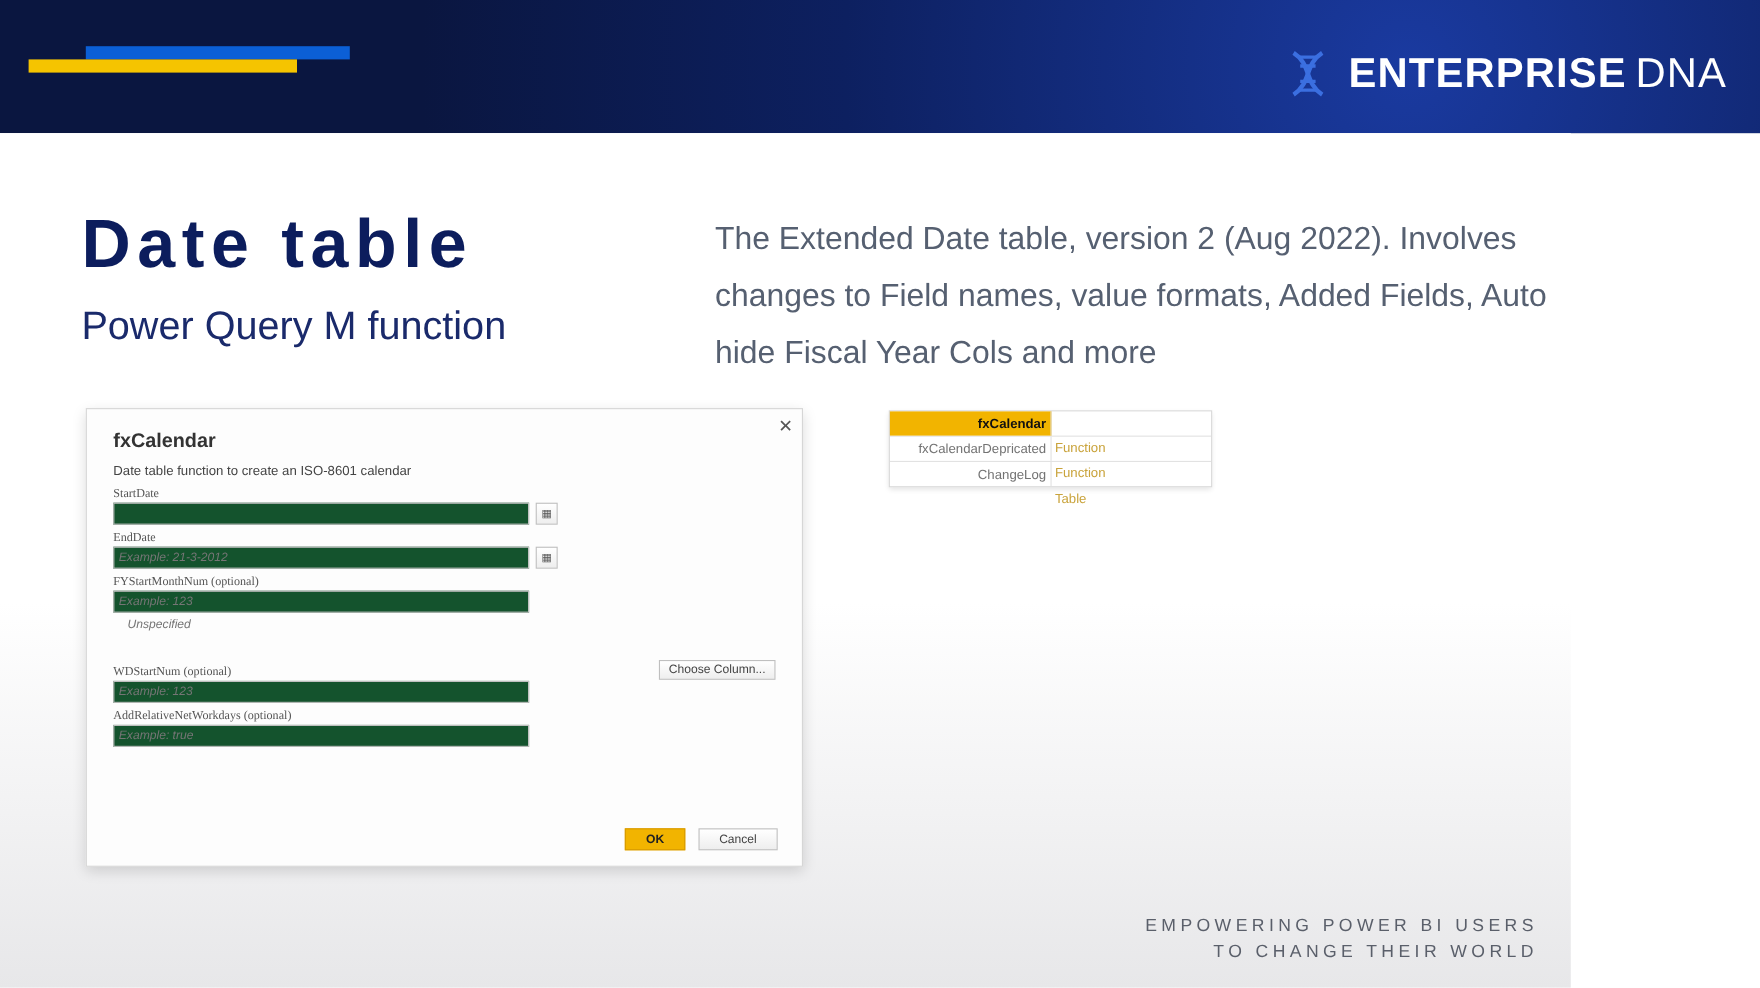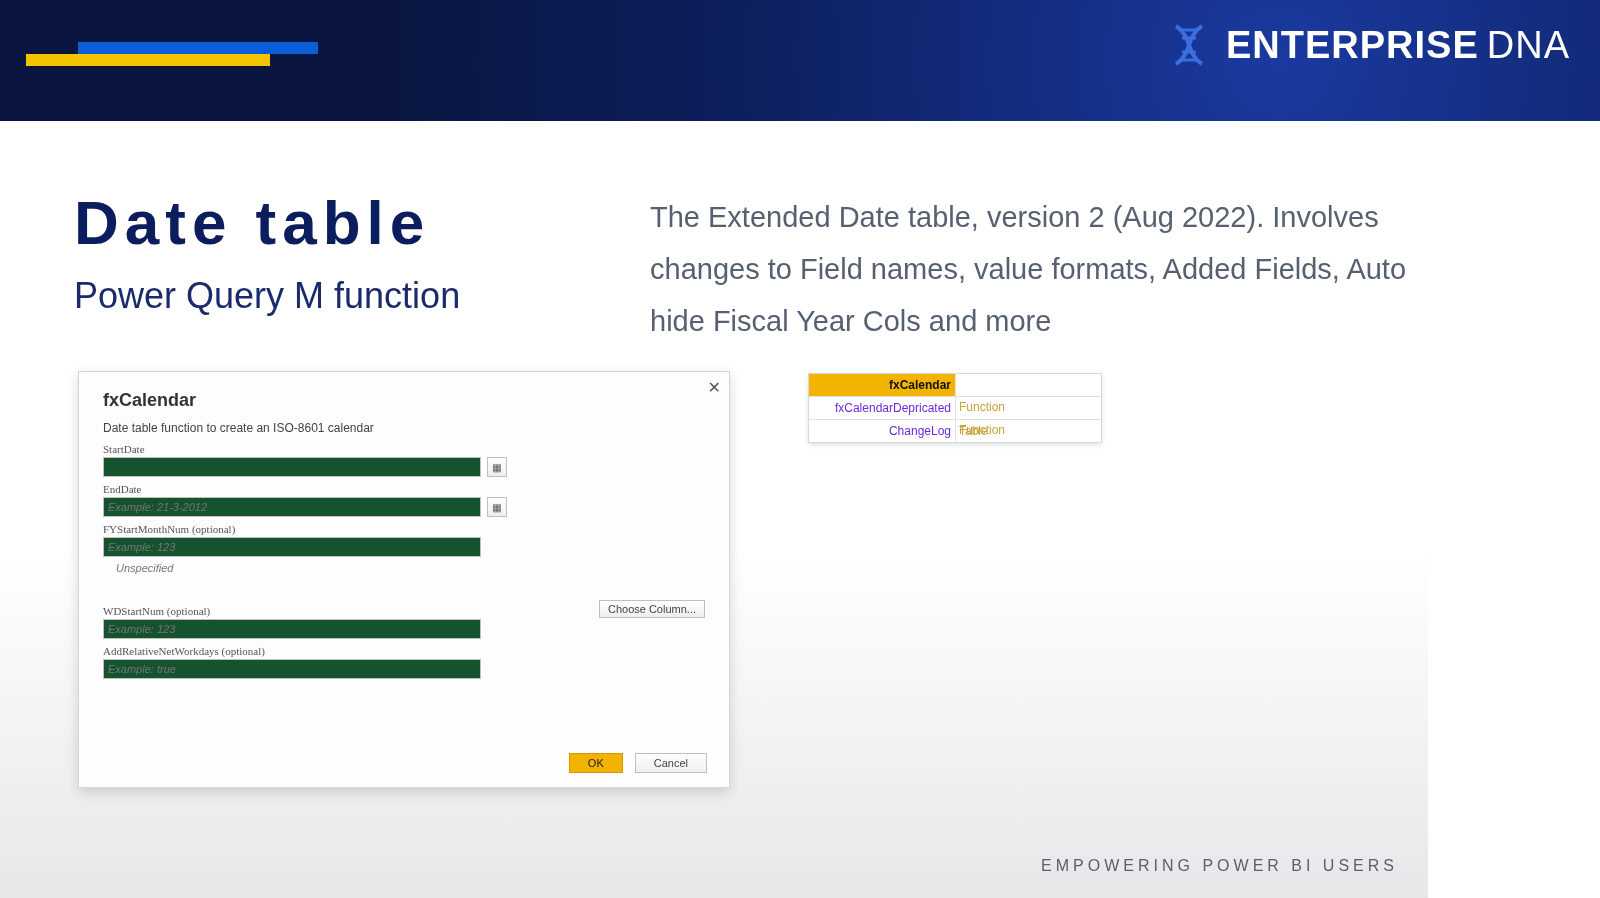--- a/index.html
+++ b/index.html
@@ -29,21 +29,21 @@
   }
   .banner-bar-yellow {
     position: absolute;
     left: 26px; top: 54px;
     width: 244px; height: 12px;
     background: #f5c400;
   }
   .brand {
     position: absolute;
     right: 30px;
-    top: 22px;
+    top: 44px;
     display: flex;
     align-items: center;
     color: #fff;
   }
   .brand svg { margin-right: 14px; }
   .brand-text {
     font-size: 38px;
     font-weight: 800;
     letter-spacing: 1px;
     white-space: nowrap;
@@ -153,41 +153,42 @@
     padding: 3px 18px;
     border: 1px solid #bfbfbf;
     background: linear-gradient(#fff,#eee);
     color:#444;
     cursor:pointer;
   }
   .btn.primary {
     background: #f2b400;
     border-color: #d69a00;
     color: #222;
+    font-weight: bold;
   }
 
   
   .qtable {
     position: absolute;
     left: 808px;
     top: 252px;
     width: 292px;
     border: 1px solid #d9d9d9;
     font-size: 12px;
     box-shadow: 0 2px 5px rgba(0,0,0,0.12);
     background:#fff;
   }
   .qrow { display:flex; height:22px; border-bottom:1px solid #e2e2e2; }
-  .qrow:last-child{border-bottom:none;align-items:flex-end;}
+  .qrow:last-child{border-bottom:none;}
   .qcell-name {
     width: 142px;
     text-align: right;
     padding-right: 4px;
     line-height:22px;
-    color:#6d28d9;
+    color:#737373;
     border-right:1px solid #e2e2e2;
     overflow:hidden; white-space:nowrap;
   }
   .qcell-type {
     flex:1;
     padding-left: 3px;
     line-height:22px;
     color: #c9a33b;
     margin-top: 22px;
   }
@@ -291,15 +292,16 @@
       <div class="qcell-type">Function</div>
     </div>
     <div class="qrow">
       <div class="qcell-name">ChangeLog</div>
       <div class="qcell-type">Table</div>
     </div>
   </div>
 
   <div class="tagline">
     <div>EMPOWERING POWER BI USERS</div>
+    <div>TO CHANGE THEIR WORLD</div>
   </div>
 
 </div>
 
 </body></html>

